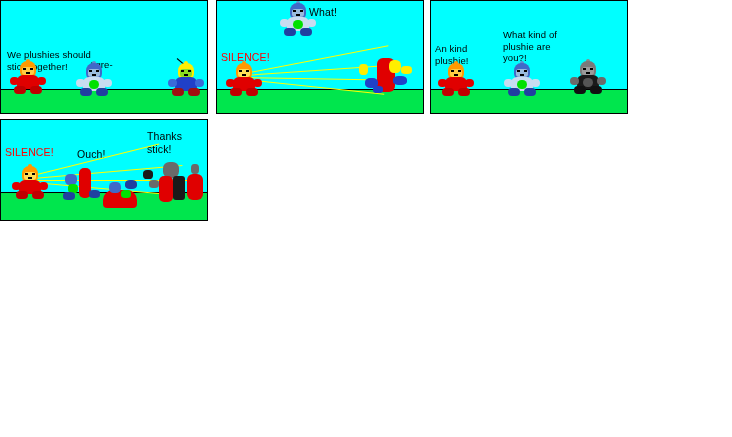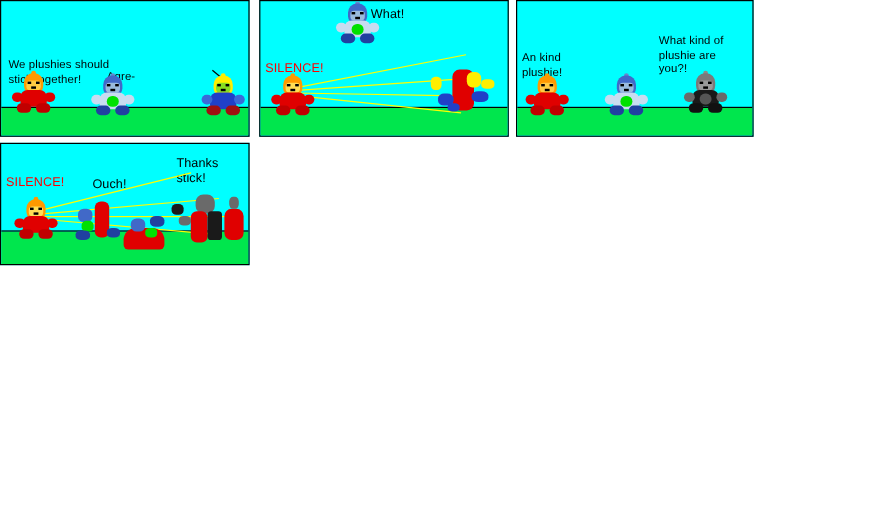--- a/index.html
+++ b/index.html
@@ -147,21 +147,21 @@
       <div class="chunk" style="left:16px;top:30px;width:10px;height:7px;background:#2040c8;"></div>
     </div>
   </div>
 
   <div class="panel" style="left:430px;top:0px;width:198px;height:114px;">
     <div class="ground" style="height:23px;"></div>
     <div class="groundline" style="bottom:23px;"></div>
 
     <div class="bubble" style="left:4px;top:42px;width:56px;">An kind
 plushie!</div>
-    <div class="bubble" style="left:72px;top:28px;width:68px;margin-left:46px;">What kind of
+    <div class="bubble" style="left:72px;top:28px;width:68px;">What kind of
 plushie are
 you?!</div>
 
     <div class="plush" style="left:6px;top:62px;">
       <div class="p-crest" style="background:#ff9900;"></div>
       <div class="p-head" style="background:#ff9900;"></div>
       <div class="p-face" style="background:#ffcc44;"></div>
       <div class="p-eye l"></div>
       <div class="p-eye r"></div>
       <div class="p-mouth"></div>

